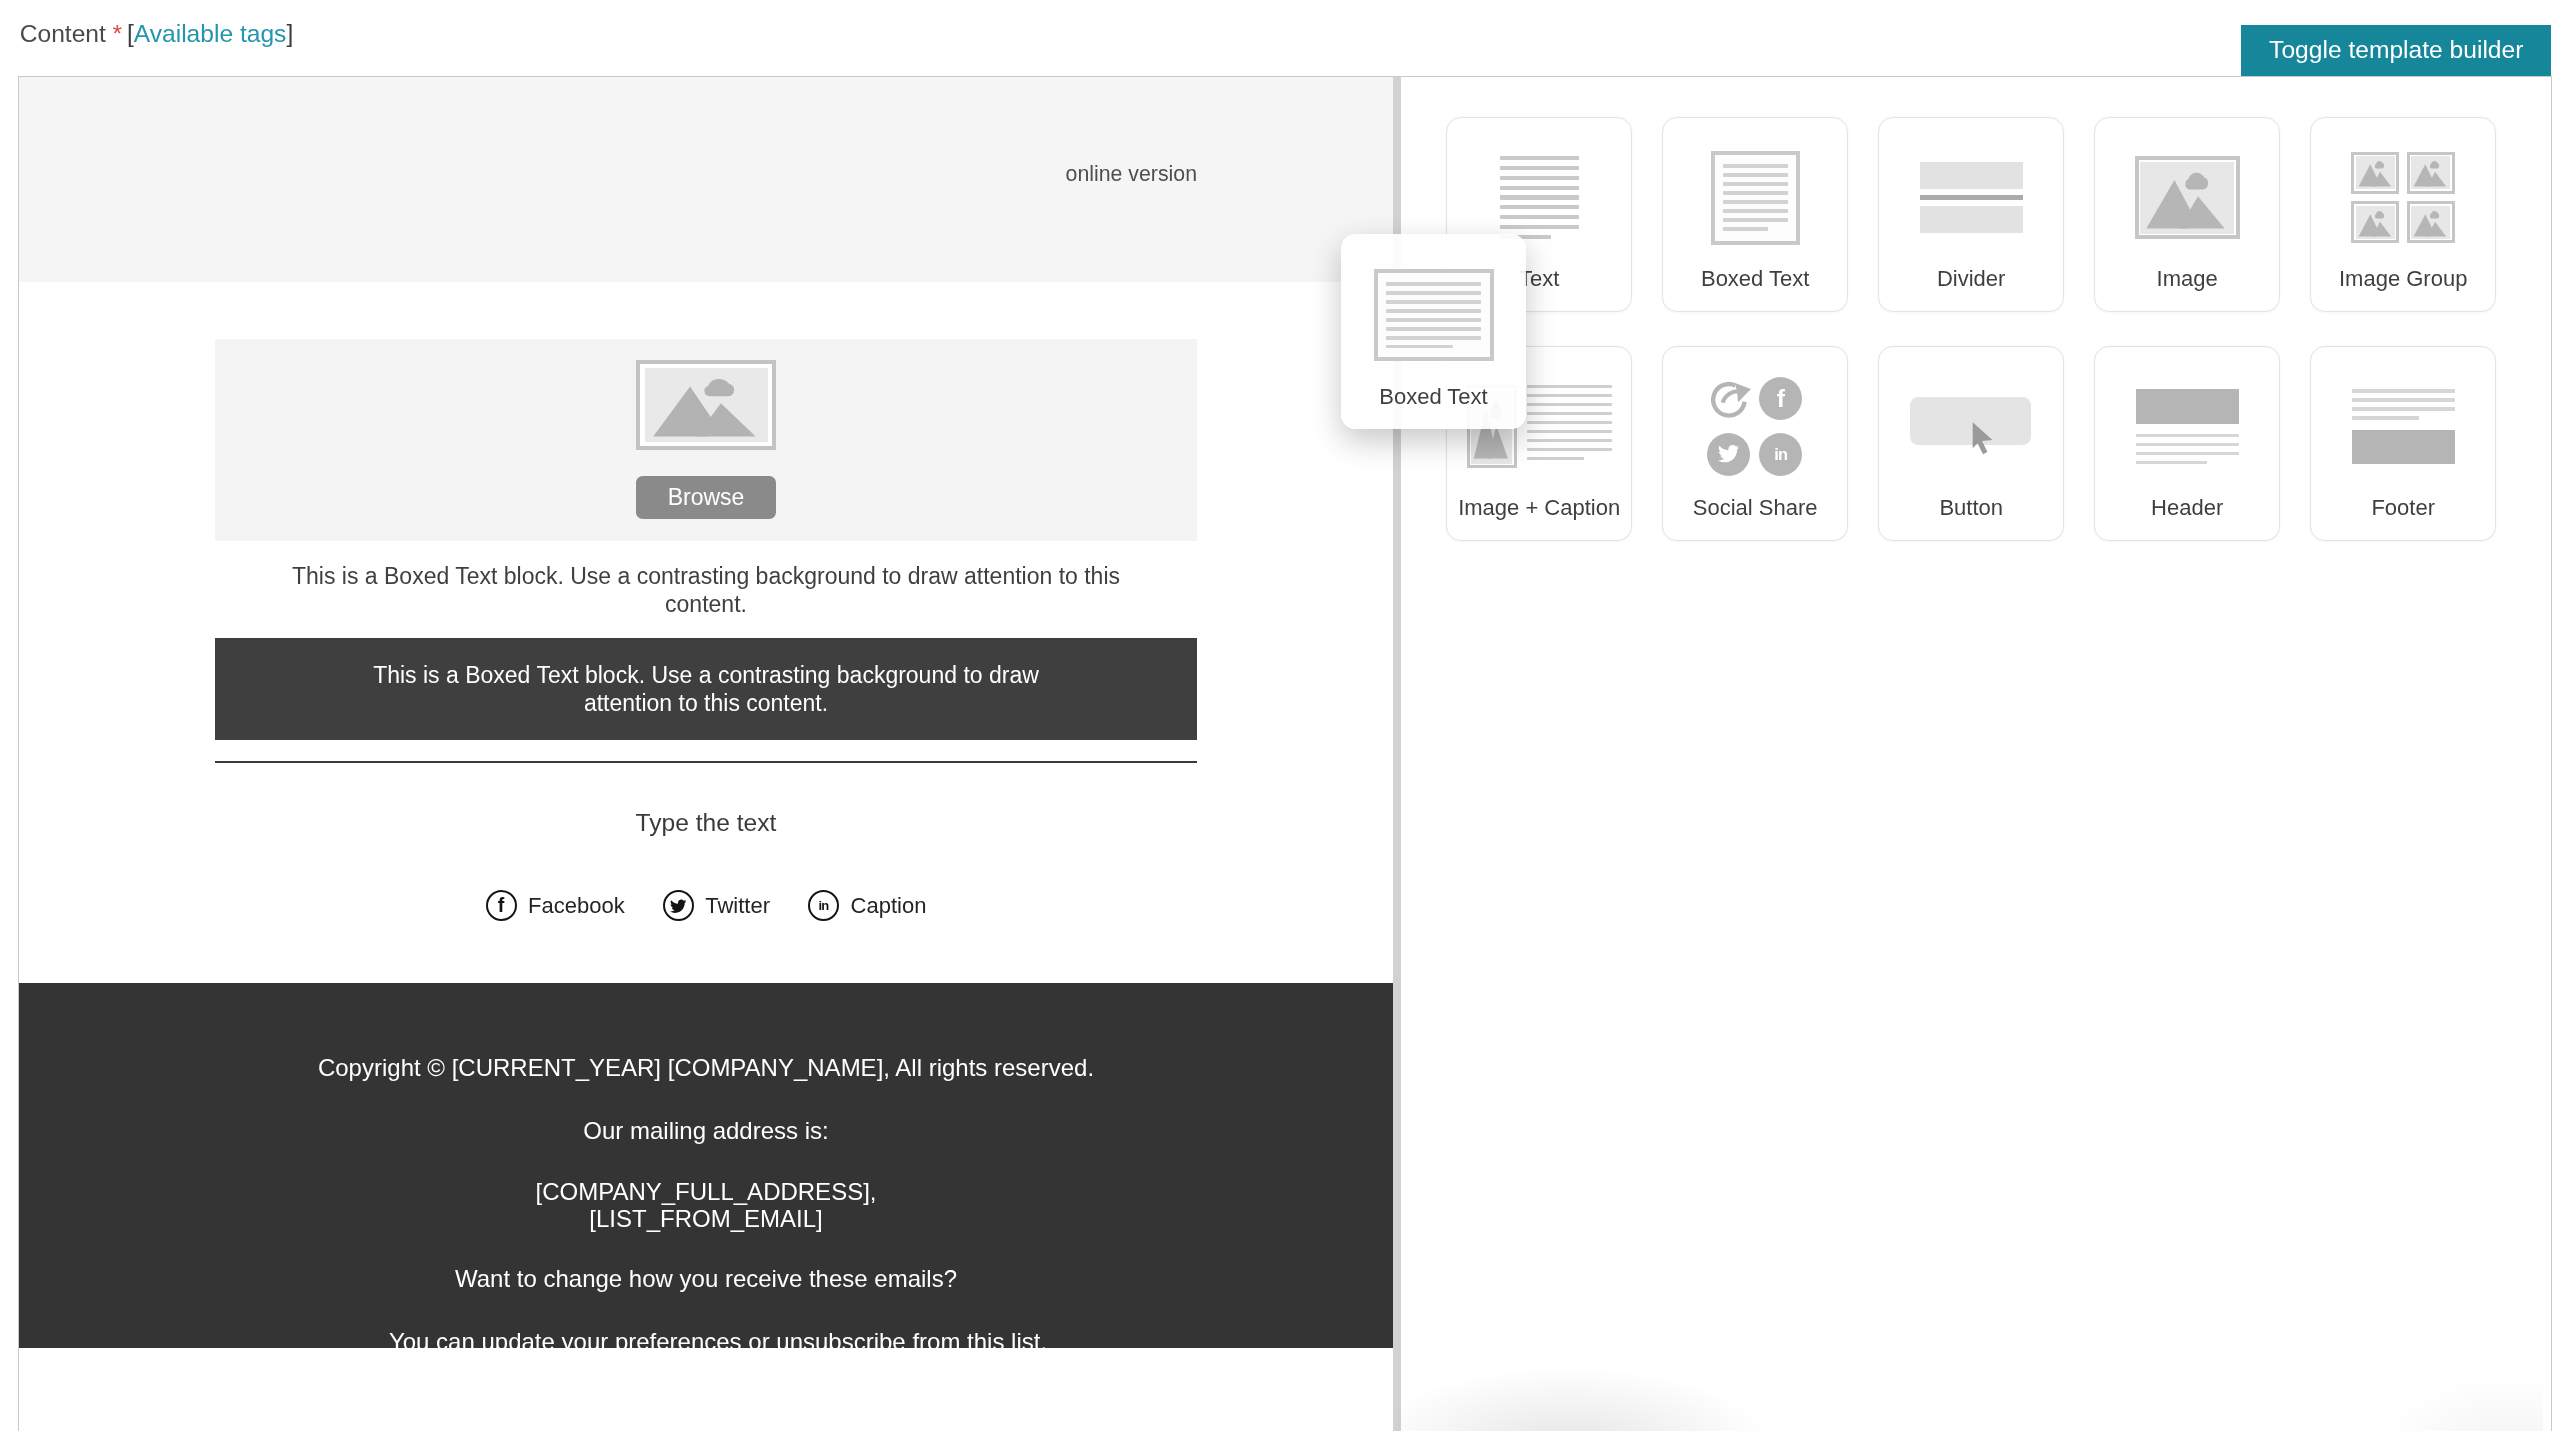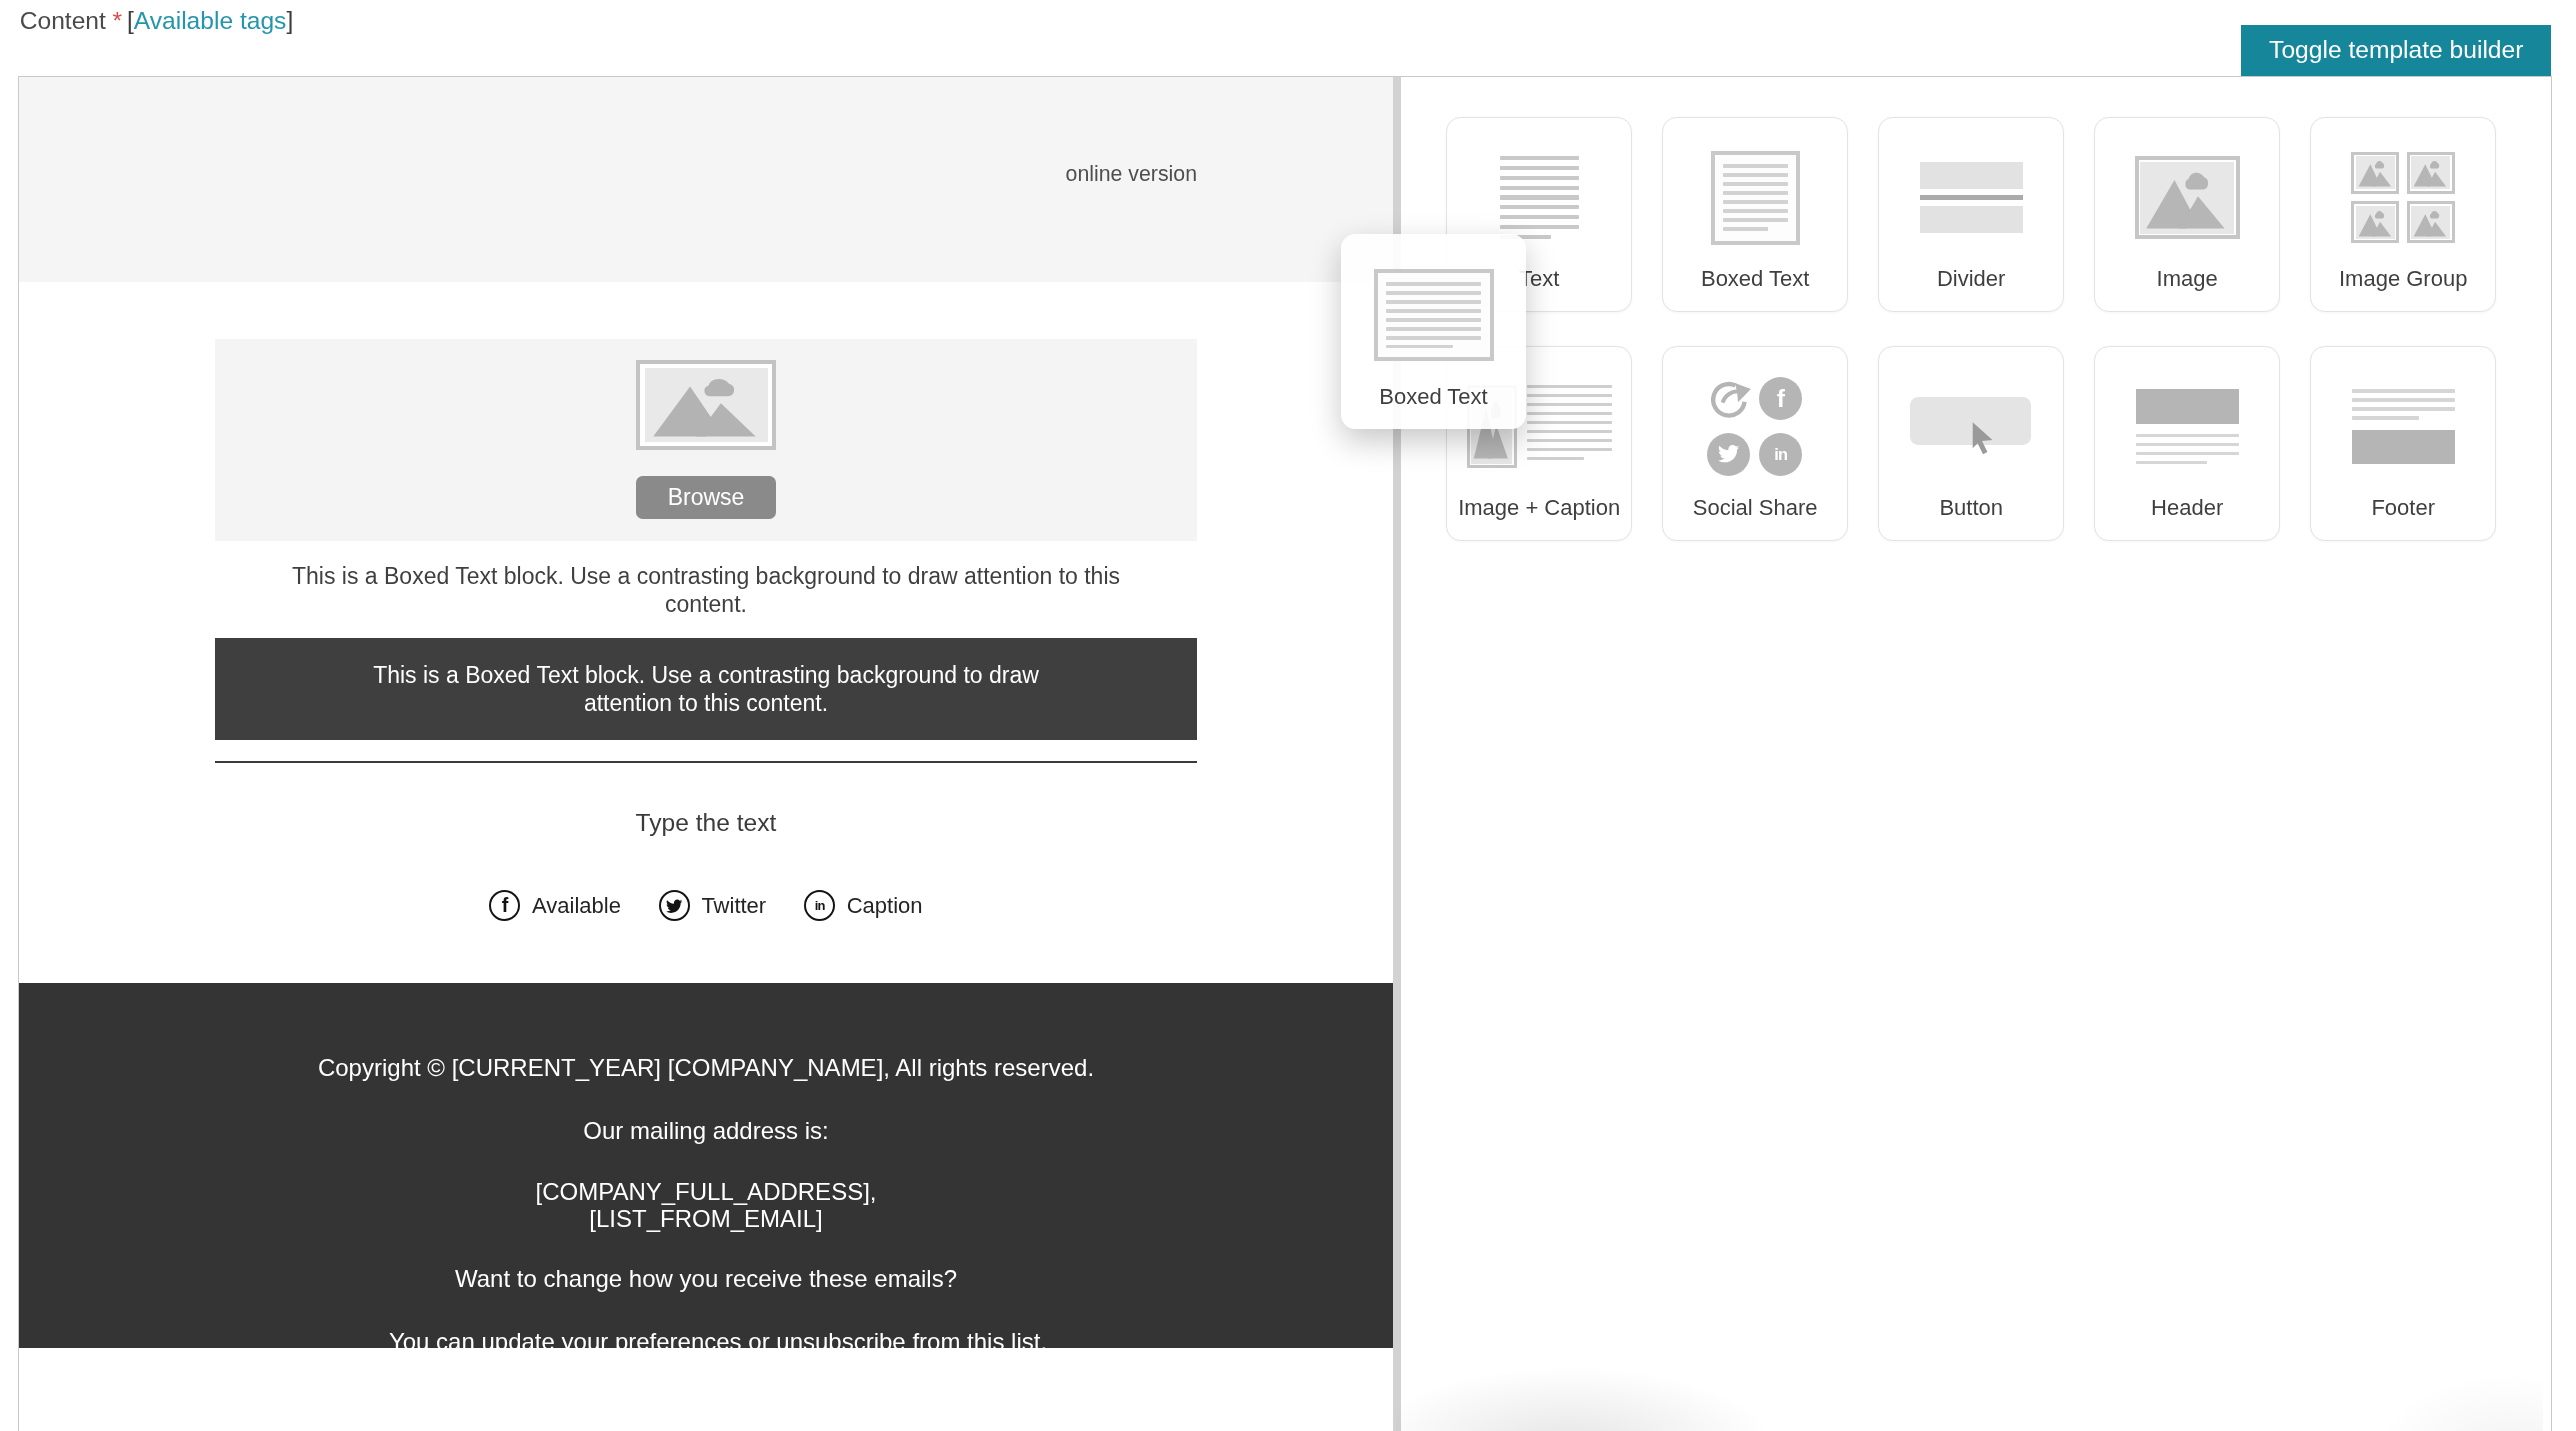--- a/index.html
+++ b/index.html
@@ -6,21 +6,21 @@
   body{
     width:2576px;height:1432px;position:relative;overflow:hidden;
     background:#ffffff;
     font-family:"Liberation Sans", sans-serif;
     -webkit-font-smoothing:antialiased;
   }
   .app{position:absolute;inset:0;}
 
   
   .topbar{position:absolute;left:0;top:0;right:0;height:76px;background:#fff;}
-  .field-label{position:absolute;left:19.7px;top:7px;font-size:24.6px;color:#4a4a4a;}
+  .field-label{position:absolute;left:19.7px;top:20px;font-size:24.6px;color:#4a4a4a;}
   .field-label .req{color:#dd4b4b;margin:0 4.9px 0 6.6px;}
   .field-label .bracket{color:#3d3d3d;}
   .tags-link{color:#2395ad;text-decoration:none;cursor:pointer;}
   .toggle-btn{
     position:absolute;right:24.6px;top:24.6px;height:51px;padding:0 28px;
     background:#16869b;color:#ffffff;font-size:24.6px;border:none;cursor:pointer;
     font-family:"Liberation Sans", sans-serif;
   }
 
   
@@ -167,21 +167,21 @@
 
         <hr class="divider-rule">
 
         <p class="type-text">Type the text</p>
 
         <div class="social-row" id="social-row">
             <div class="social-item">
               <span class="social-circle">
                 <span class="f-glyph">f</span>
               </span>
-              <span class="social-label">Available</span>
+              <span class="social-label">Facebook</span>
             </div>
             <div class="social-item">
               <span class="social-circle">
                 <svg viewBox="0 0 24 24">
                   <path d="M23.9 4.6c-.9.4-1.8.7-2.8.8 1-.6 1.8-1.6 2.2-2.7-1 .6-2 1-3.1 1.2C19.2 2.9 17.9 2.3 16.5 2.3c-2.7 0-4.9 2.2-4.9 4.9 0 .4 0 .8.1 1.1C7.7 8.1 4.1 6.1 1.6 3.2c-.4.7-.7 1.6-.7 2.5 0 1.7.9 3.2 2.2 4.1-.8 0-1.6-.2-2.2-.6v.1c0 2.4 1.7 4.4 3.9 4.8-.4.1-.8.2-1.3.2-.3 0-.6 0-.9-.1.6 2 2.4 3.4 4.6 3.4-1.7 1.3-3.8 2.1-6.1 2.1-.4 0-.8 0-1.2-.1 2.2 1.4 4.8 2.2 7.6 2.2 9.1 0 14-7.5 14-14v-.6c1-.7 1.8-1.6 2.4-2.6z"></path>
                 </svg>
               </span>
               <span class="social-label">Twitter</span>
             </div>
             <div class="social-item">

